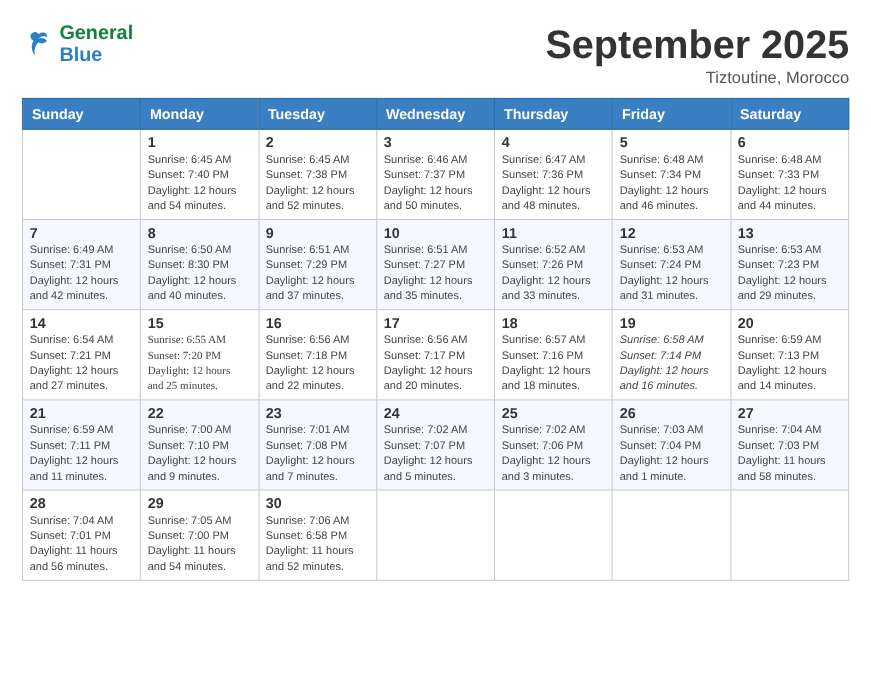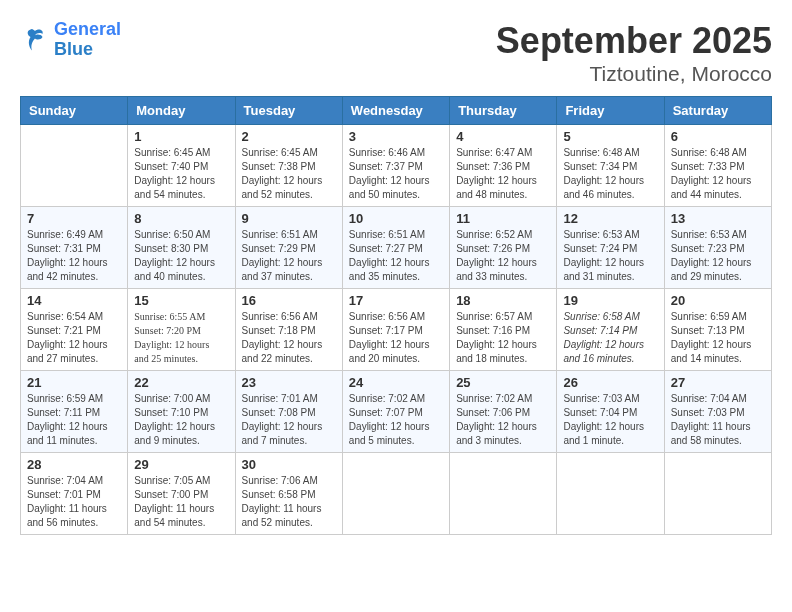--- a/index.html
+++ b/index.html
@@ -21,37 +21,37 @@
       align-items: center;
       gap: 4px;
     }
     .logo-text {
       display: flex;
       flex-direction: column;
       font-size: 18px;
       font-weight: bold;
       line-height: 1.1;
     }
-    .logo-general { color: #3b82f6; }
+    .logo-general { color: #15803d; }
     .logo-blue { color: #2b7fc7; }
     .logo-bird {
       width: 30px;
       height: 30px;
     }
     .title-block {
       text-align: right;
       margin-left: 40px;
     }
     .month-title {
       font-size: 36px;
       font-weight: bold;
       color: #333;
     }
     .location {
-      font-size: 21px;
+      font-size: 15px;
       color: #555;
     }
     .calendar {
       width: 100%;
       border-collapse: collapse;
       border: 1px solid #000000;
     }
     .calendar th {
       background-color: #3a7fc1;
       color: #fff;

